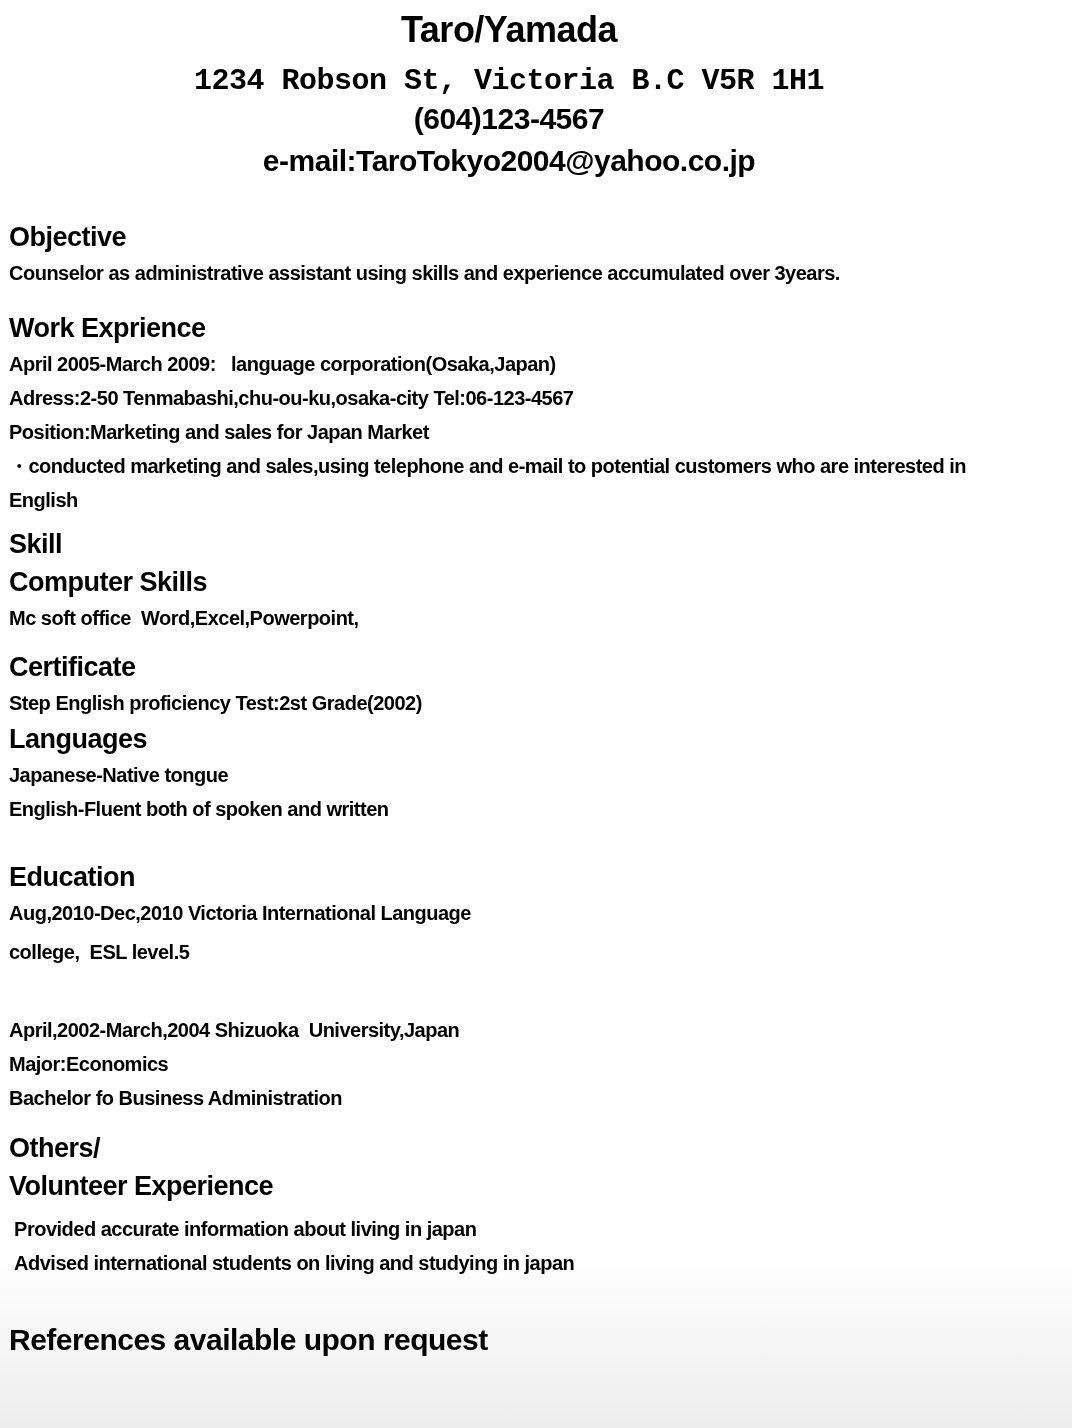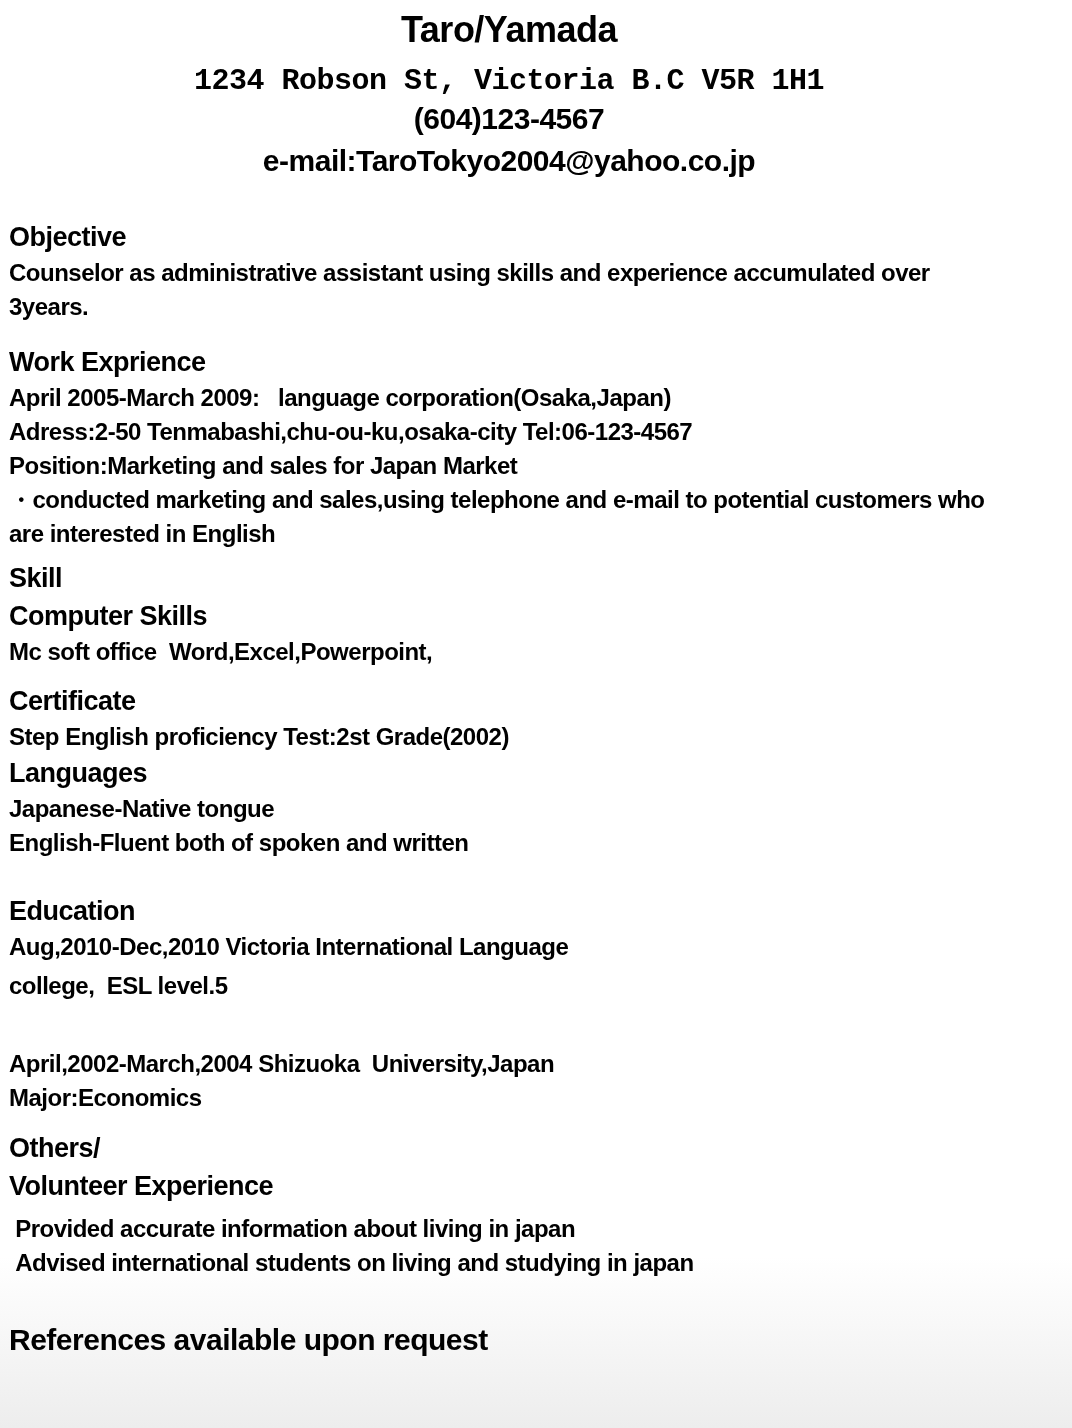--- a/index.html
+++ b/index.html
@@ -31,21 +31,21 @@
     white-space: pre-wrap;
   }
   .h {
     font-size: 27px;
     line-height: 38px;
     letter-spacing: -0.5px;
     margin: 0;
     white-space: pre-wrap;
   }
   .t {
-    font-size: 24px;
+    font-size: 20px;
     line-height: 34px;
     letter-spacing: -0.5px;
     margin: 0;
     white-space: pre-wrap;
   }
   
   #header-address   { margin-top: 10px; font-family: Liberation Mono, monospace; }
   #header-email     { margin-top: 4px; }
   #sec-objective    { margin-top: 38px; }
   #sec-work         { margin-top: 19px; }
@@ -106,20 +106,21 @@
     <div class="t">Japanese-Native tongue</div>
     <div class="t">English-Fluent both of spoken and written</div>
   </div>
 
   <div id="sec-education">
     <div class="h">Education</div>
     <div class="t">Aug,2010-Dec,2010 Victoria International Language</div>
     <div class="t" id="edu-line-2">college,  ESL level.5</div>
     <div class="t" id="edu-line-3">April,2002-March,2004 Shizuoka  University,Japan</div>
     <div class="t">Major:Economics</div>
+    <div class="t">Bachelor fo Business Administration</div>
   </div>
 
   <div id="sec-others">
     <div class="h">Others/</div>
     <div class="h">Volunteer Experience</div>
     <div class="t" id="others-line-1"> Provided accurate information about living in japan</div>
     <div class="t"> Advised international students on living and studying in japan</div>
   </div>
 
   <div id="footer-note">References available upon request</div>

